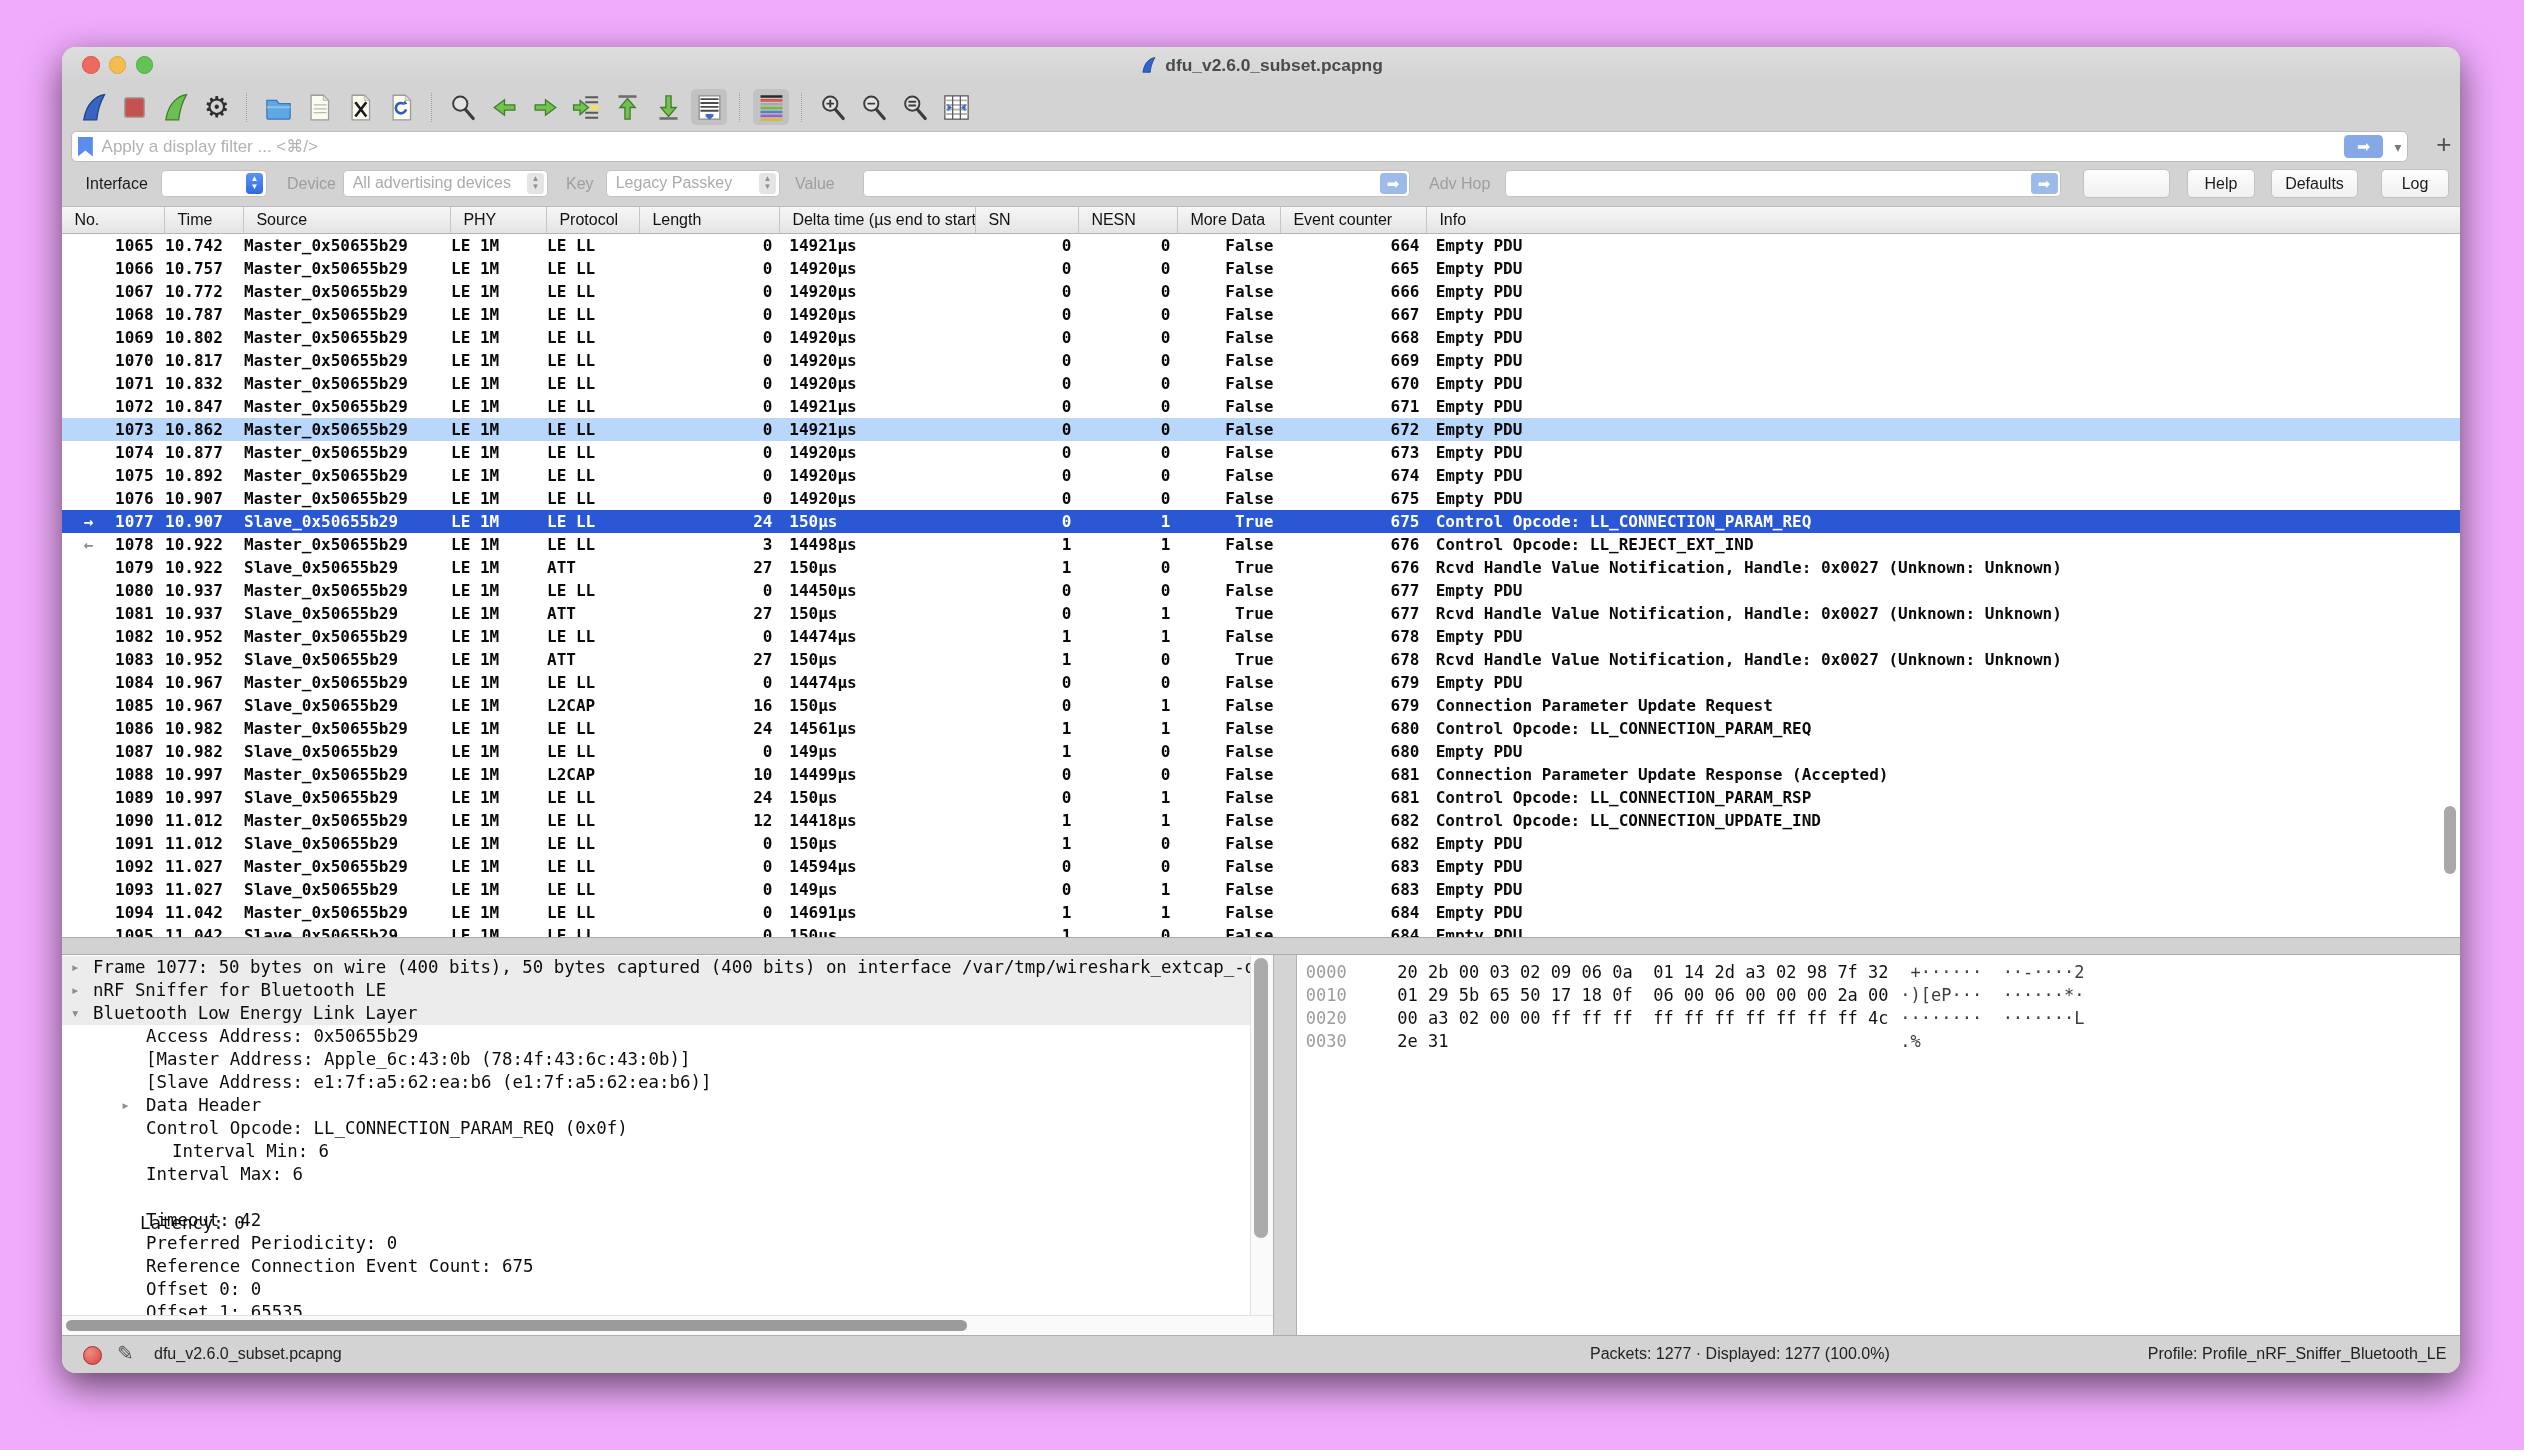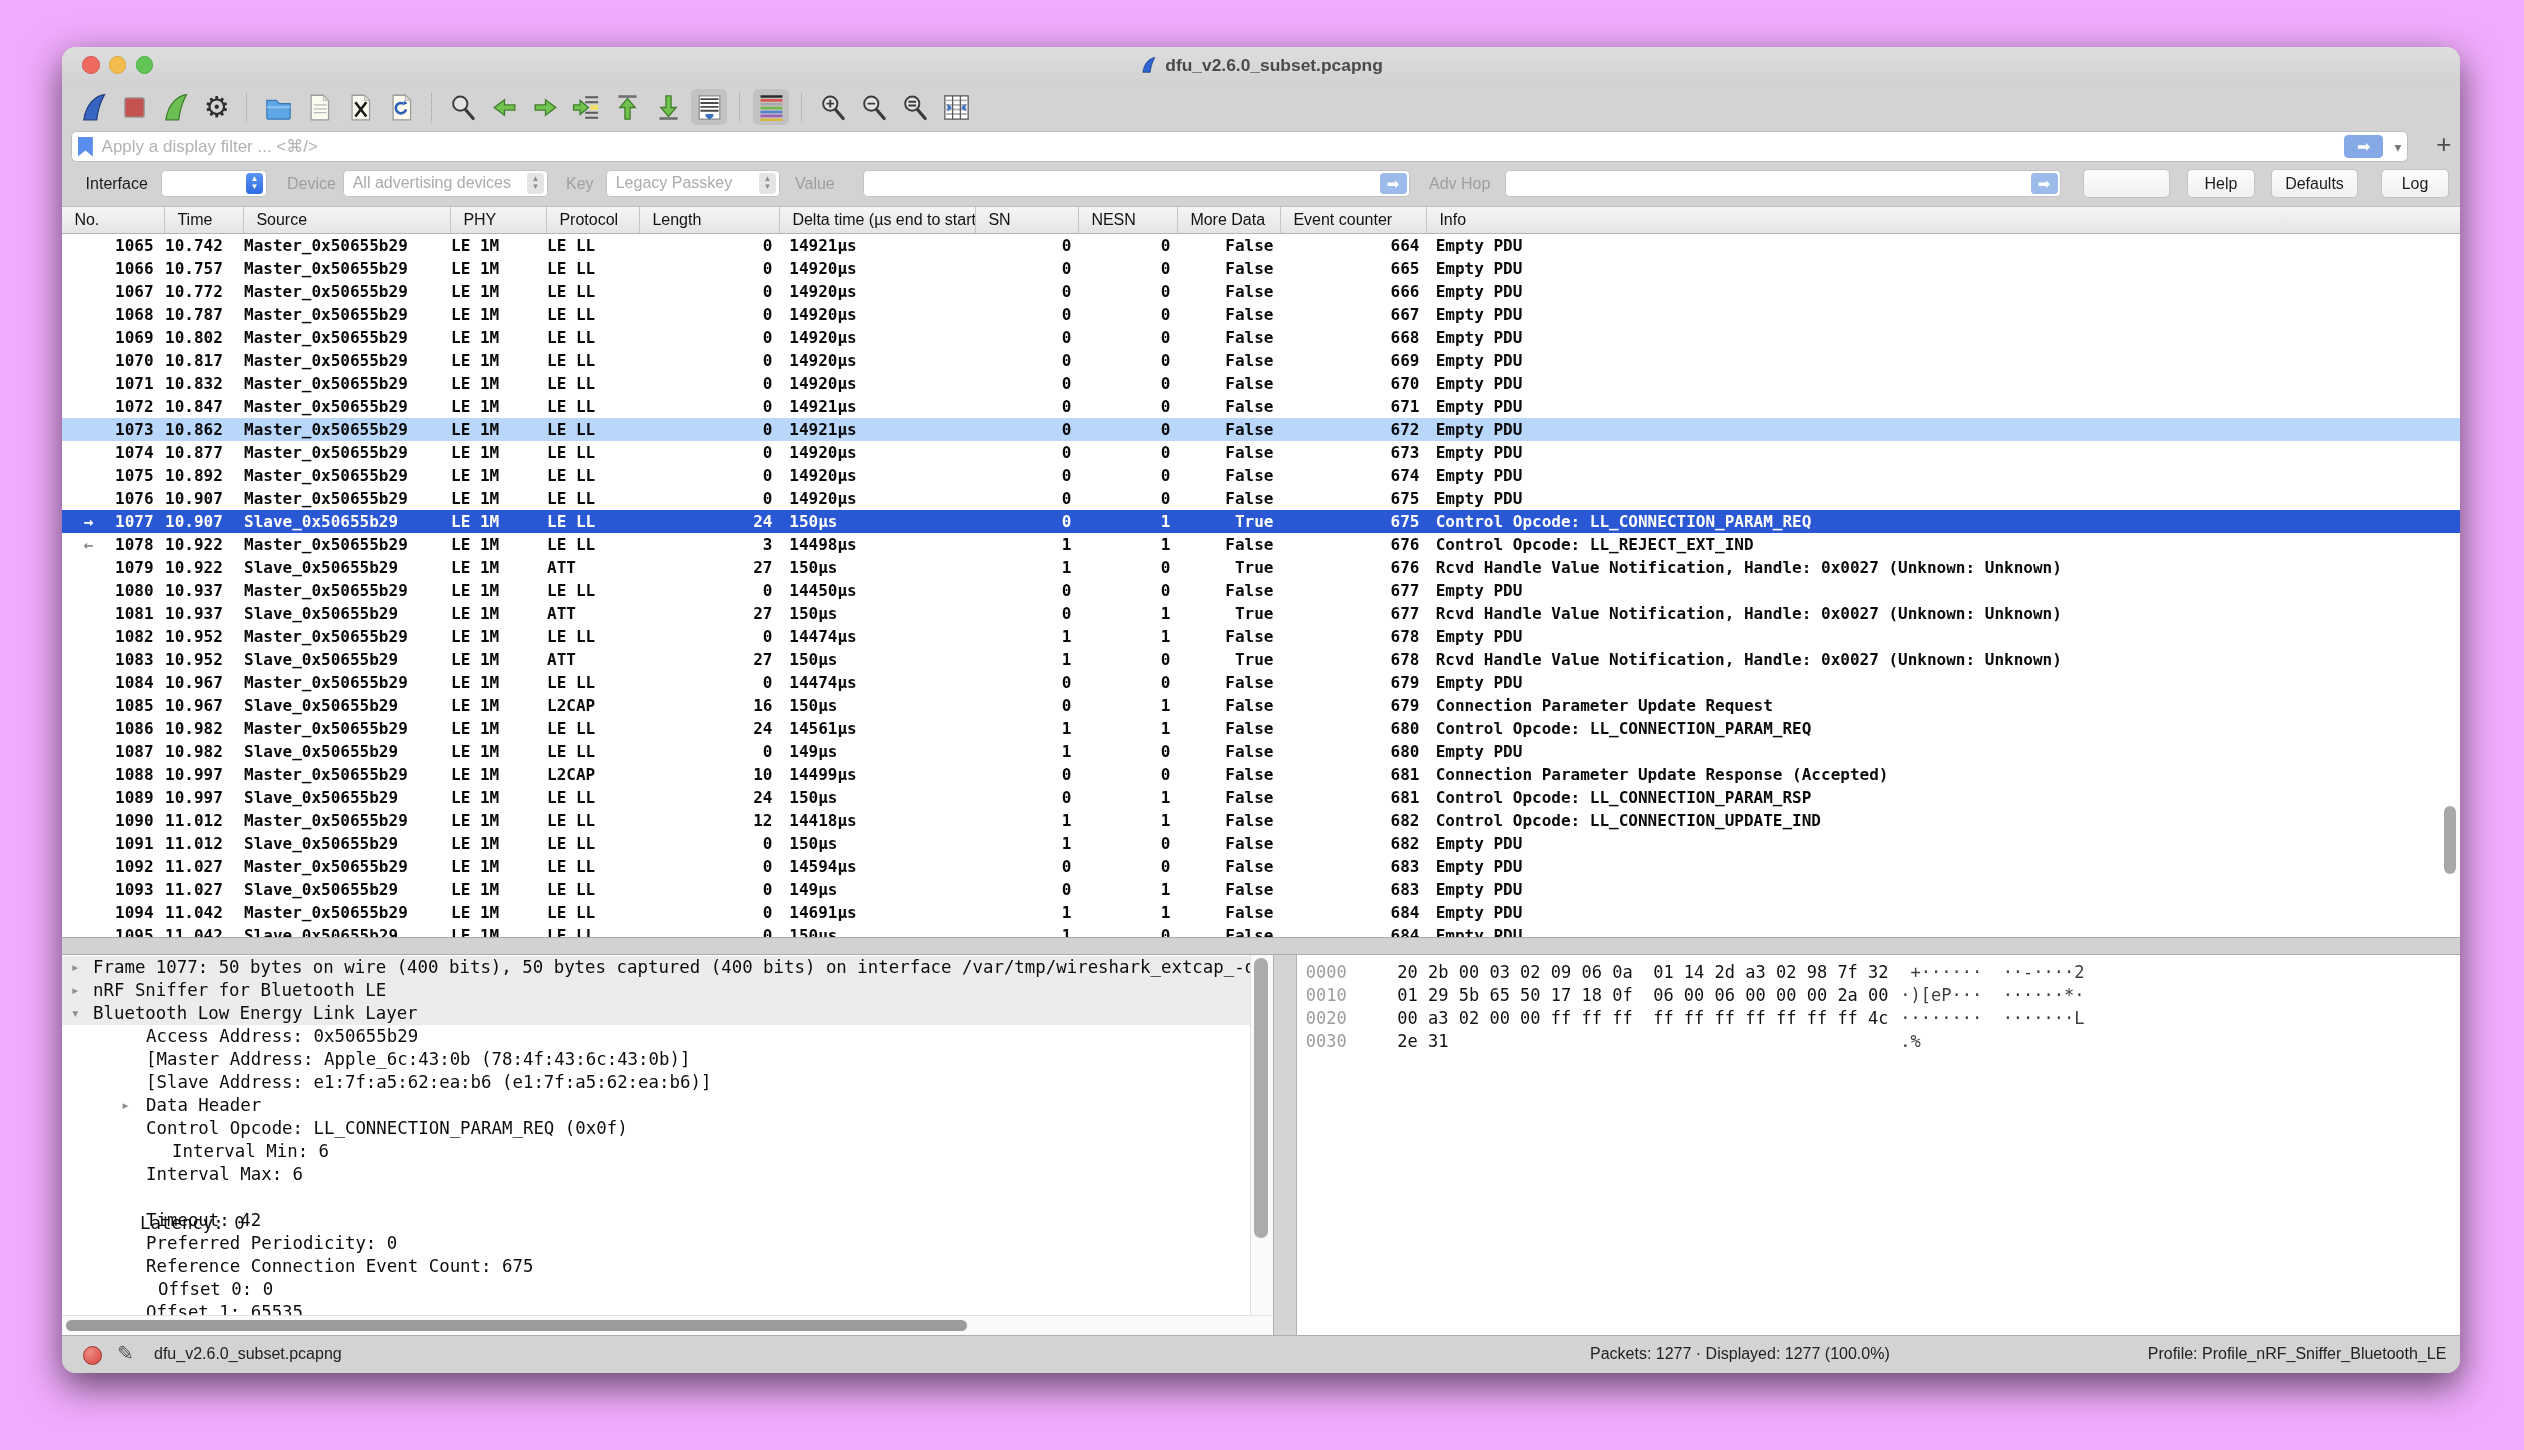--- a/index.html
+++ b/index.html
@@ -844,21 +844,21 @@
             <div class="dline">
               <div class="dtext" style="left: 84px;">Timeout: 42</div>
             </div>
             <div class="dline">
               <div class="dtext" style="left: 84px;">Preferred Periodicity: 0</div>
             </div>
             <div class="dline">
               <div class="dtext" style="left: 84px;">Reference Connection Event Count: 675</div>
             </div>
             <div class="dline">
-              <div class="dtext" style="left: 96px;">Offset 0: 0</div>
+              <div class="dtext" style="left: 84px;">Offset 0: 0</div>
             </div>
             <div class="dline">
               <div class="dtext" style="left: 84px;">Offset 1: 65535</div>
             </div>
             <div class="dline">
               <div class="dtext" style="left: 84px;">Offset 2: 65535</div>
             </div>
           </div>
       <div class="dvscroll">
         <div class="dvthumb" style="top:3.7px;height:280px;"></div>

